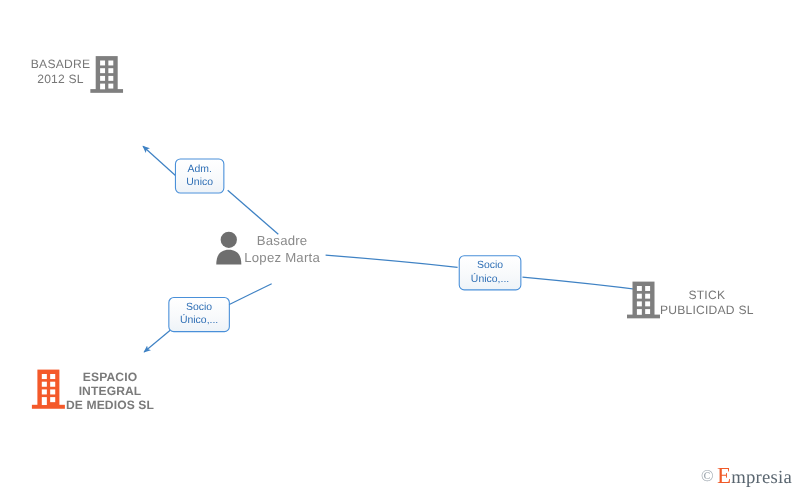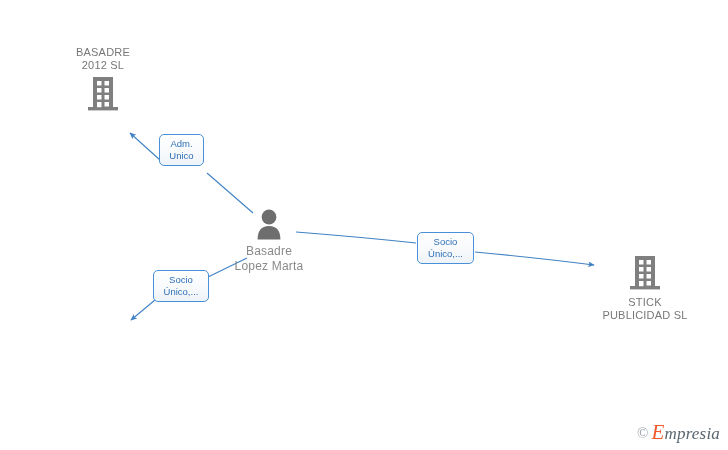--- a/index.html
+++ b/index.html
@@ -30,21 +30,21 @@
     top: 0;
     width: 728px;
     height: 450px;
     pointer-events: none;
   }
 
   
   .node {
     position: absolute;
     display: flex;
-    flex-direction: column;
+    flex-direction: row;
     align-items: center;
     width: 150px;
   }
 
   .node-label {
     color: #777777;
     font-size: 11px;
     line-height: 13px;
     text-align: center;
     white-space: pre-line;
@@ -95,21 +95,20 @@
     user-select: none;
   }
   .wm-c {
     color: #9aa4ac;
     font-size: 15px;
     line-height: 15px;
     font-family: "Liberation Serif", serif;
   }
   .wm-text {
     font-family: "Liberation Serif", serif;
-    font-style: italic;
     font-size: 17px;
     line-height: 17px;
     color: #5a6670;
     letter-spacing: 0.2px;
   }
   .wm-text .wm-first {
     color: #f05a28;
     font-size: 21px;
     line-height: 17px;
   }
@@ -165,41 +164,60 @@
     <div class="icon-wrap">
       <svg width="28" height="32" viewBox="0 0 28 32" aria-hidden="true">
         <circle cx="14" cy="9" r="7.4" fill="#6e6e6e"></circle>
         <path d="M14,18 C6.2,18 2.6,23 2.6,31.5 L25.4,31.5 C25.4,23 21.8,18 14,18 Z" fill="#6e6e6e"></path>
       </svg>
     </div>
     <div class="node-label person" style="margin-top:4px;">Basadre
 Lopez Marta</div>
   </div>
 
+  <div class="node" style="left:28px; top:332px;">
+    <div class="icon-wrap">
+      <svg width="32" height="38" viewBox="0 0 32 38" aria-hidden="true">
+        <rect x="6" y="1" width="20" height="33" fill="#f4592a"></rect>
+        <rect x="1" y="33" width="30" height="3.6" fill="#f4592a"></rect>
+        <rect x="10" y="5" width="4.6" height="4.6" fill="#ffffff"></rect>
+        <rect x="17.6" y="5" width="4.6" height="4.6" fill="#ffffff"></rect>
+        <rect x="10" y="12" width="4.6" height="4.6" fill="#ffffff"></rect>
+        <rect x="17.6" y="12" width="4.6" height="4.6" fill="#ffffff"></rect>
+        <rect x="10" y="19" width="4.6" height="4.6" fill="#ffffff"></rect>
+        <rect x="17.6" y="19" width="4.6" height="4.6" fill="#ffffff"></rect>
+        <rect x="10" y="26" width="4.6" height="7.2" fill="#ffffff"></rect>
+        <rect x="17.6" y="26" width="4.6" height="4.6" fill="#ffffff"></rect>
+      </svg>
+    </div>
+    <div class="node-label bold" style="margin-top:5px;">ESPACIO
+INTEGRAL
+DE MEDIOS SL</div>
+  </div>
 
   <div class="node" style="left:570px; top:255px;">
     <div class="icon-wrap">
       <svg width="30" height="36" viewBox="0 0 30 36" aria-hidden="true">
         <rect x="5" y="1" width="20" height="31" fill="#7f7f7f"></rect>
         <rect x="0" y="31" width="30" height="3.4" fill="#7f7f7f"></rect>
         <rect x="9" y="5" width="4.5" height="4.5" fill="#ffffff"></rect>
         <rect x="16.5" y="5" width="4.5" height="4.5" fill="#ffffff"></rect>
         <rect x="9" y="12" width="4.5" height="4.5" fill="#ffffff"></rect>
         <rect x="16.5" y="12" width="4.5" height="4.5" fill="#ffffff"></rect>
         <rect x="9" y="19" width="4.5" height="4.5" fill="#ffffff"></rect>
         <rect x="16.5" y="19" width="4.5" height="4.5" fill="#ffffff"></rect>
         <rect x="9" y="26" width="4.5" height="5.2" fill="#ffffff"></rect>
         <rect x="16.5" y="26" width="4.5" height="4.5" fill="#ffffff"></rect>
       </svg>
     </div>
     <div class="node-label" style="margin-top:5px;">STICK
 PUBLICIDAD  SL</div>
   </div>
 
-  <div class="rel-box" style="left:159px; top:134px; width:45px; height:32px;">Adm.
+  <div class="rel-box" style="left:159px; top:144px; width:45px; height:32px;">Adm.
 Unico</div>
 
   <div class="rel-box" style="left:153px; top:270px; width:56px; height:32px;">Socio
 Único,...</div>
 
   <div class="rel-box" style="left:417px; top:232px; width:57px; height:32px;">Socio
 Único,...</div>
 
   <div class="watermark">
     <span class="wm-c">©</span>

